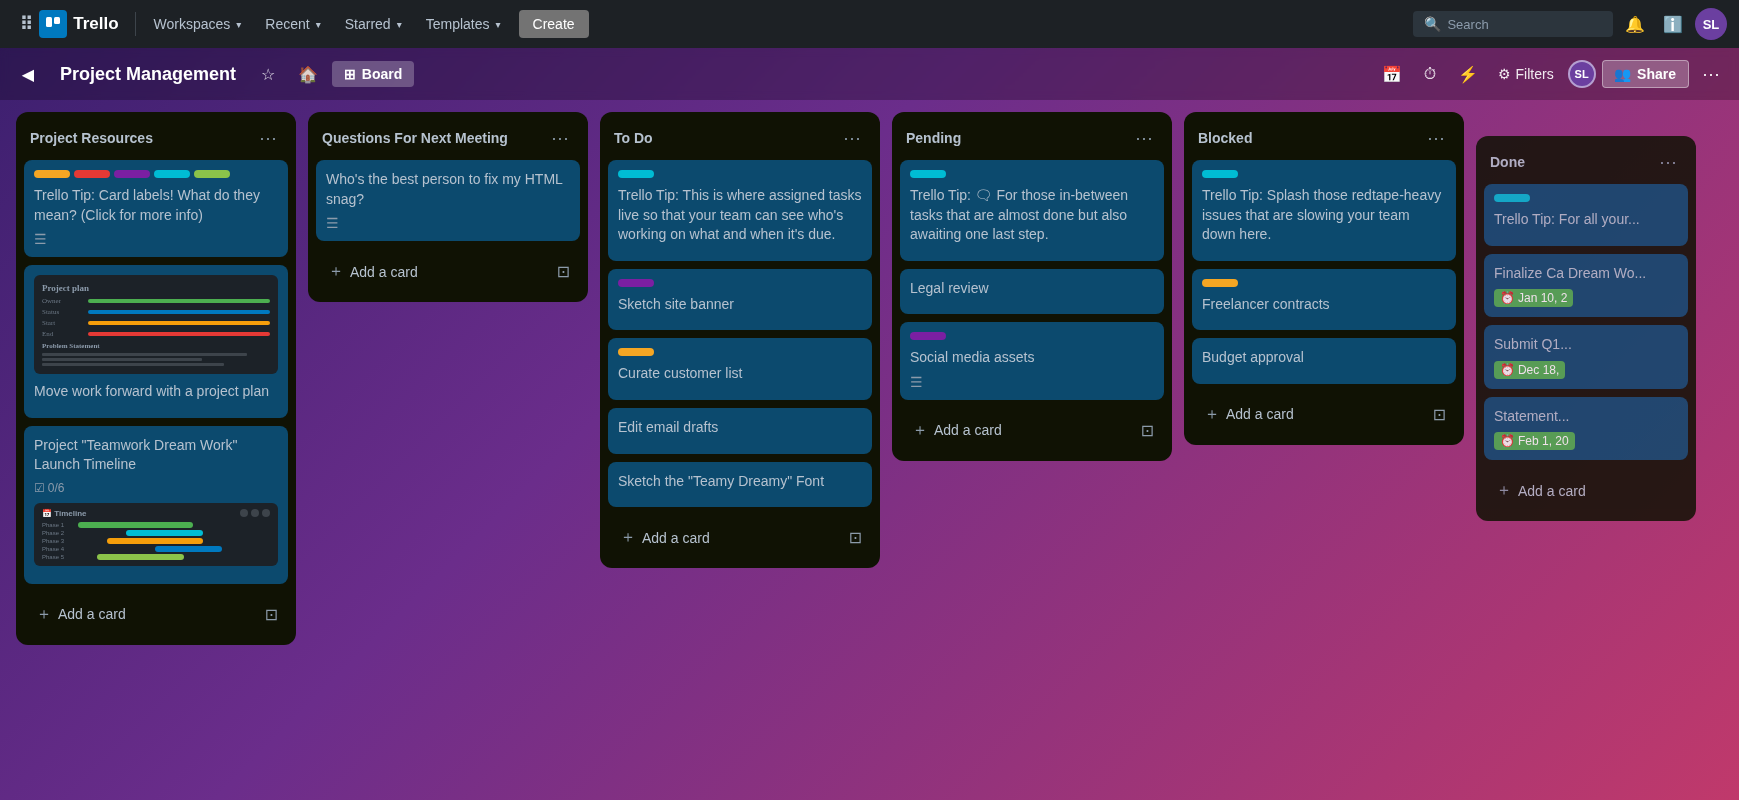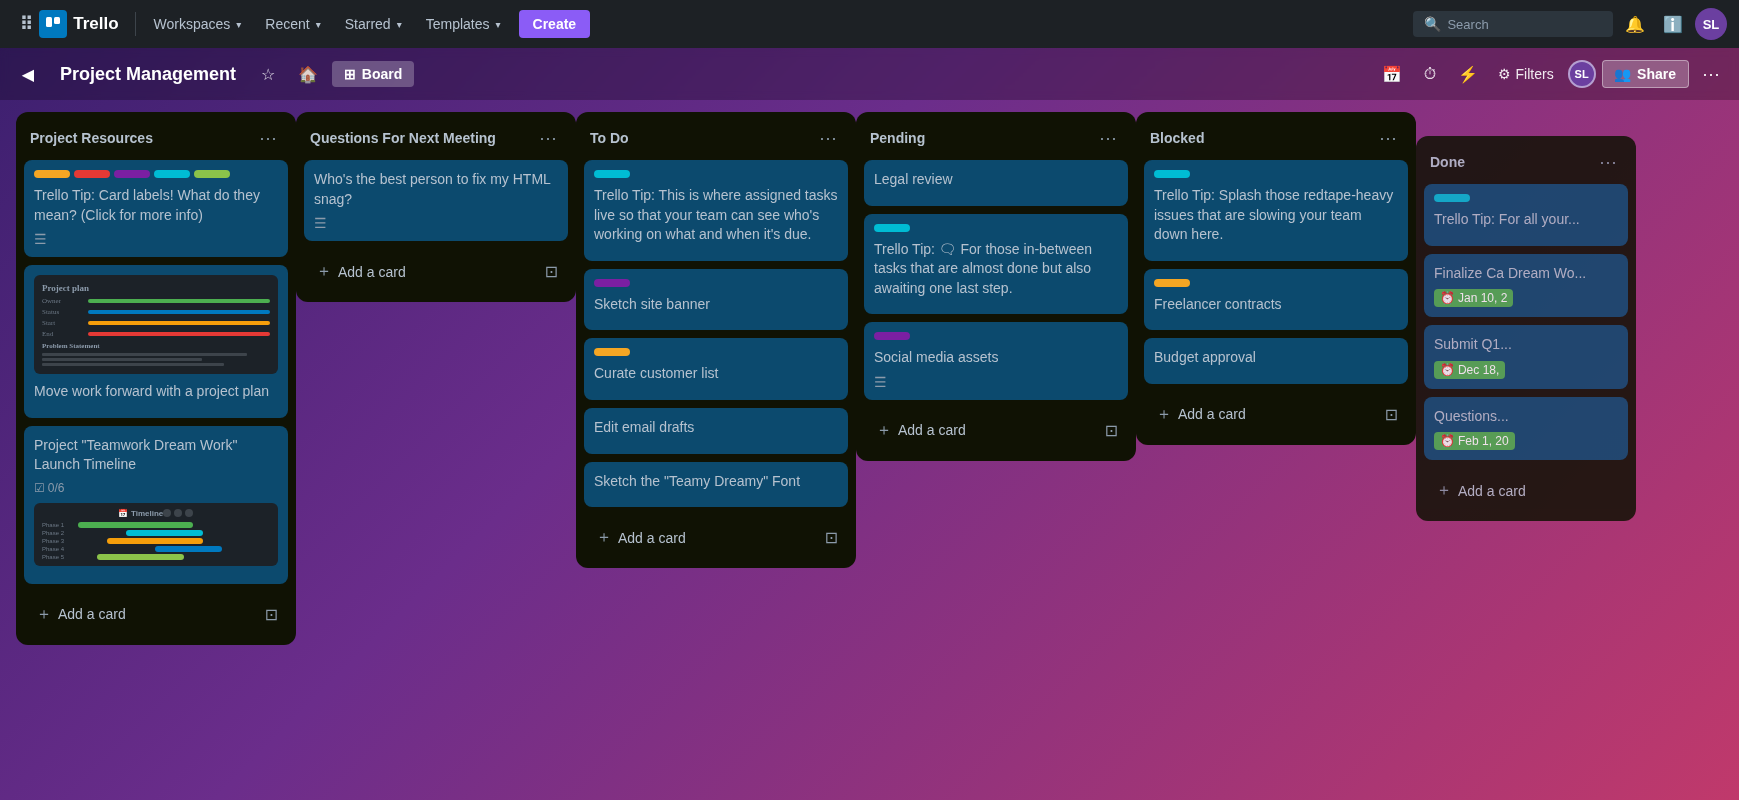--- a/index.html
+++ b/index.html
@@ -7,21 +7,21 @@
 
     
     .topnav {
       display: flex; align-items: center; background: #1d2125; height: 48px;
       padding: 0 12px; gap: 4px; position: relative; z-index: 10;
     }
     .topnav-logo { display: flex; align-items: center; gap: 6px; color: #fff; font-size: 18px; font-weight: 700; padding: 0 8px; cursor: pointer; }
     .topnav-logo-icon { width: 28px; height: 28px; background: #0079bf; border-radius: 4px; display: flex; align-items: center; justify-content: center; color: #fff; font-size: 14px; font-weight: 900; }
     .topnav-divider { width: 1px; height: 24px; background: #3d444b; margin: 0 4px; }
     .topnav-btn { color: #b6c2cf; font-size: 14px; font-weight: 500; padding: 4px 10px; border-radius: 4px; cursor: pointer; border: none; background: transparent; display: flex; align-items: center; gap: 4px; }
-    .topnav-btn-primary { background: #8b5cf6; color: #fff; border-radius: 4px; padding: 6px 14px; font-size: 14px; font-weight: 700; cursor: pointer; border: none; margin-left: 4px; }
+    .topnav-btn-primary { background: #737373; color: #fff; border-radius: 4px; padding: 6px 14px; font-size: 14px; font-weight: 400; cursor: pointer; border: none; margin-left: 4px; }
     .topnav-chevron { font-size: 10px; margin-left: 2px; }
     .topnav-right { margin-left: auto; display: flex; align-items: center; gap: 6px; }
     .search-bar { display: flex; align-items: center; background: #2c353d; border-radius: 4px; padding: 4px 10px; gap: 6px; width: 200px; cursor: pointer; border: 1px solid transparent; }
     .search-bar input { background: transparent; border: none; outline: none; color: #b6c2cf; font-size: 13px; width: 100%; }
     .search-bar input::placeholder { color: #8c9bab; }
     .icon-btn { width: 32px; height: 32px; border-radius: 4px; display: flex; align-items: center; justify-content: center; color: #b6c2cf; cursor: pointer; background: transparent; border: none; font-size: 16px; }
     .avatar { width: 32px; height: 32px; border-radius: 50%; background: #6b3fa0; display: flex; align-items: center; justify-content: center; color: #fff; font-size: 13px; font-weight: 700; cursor: pointer; }
 
     
     .boardbar {
@@ -31,21 +31,21 @@
     .sidebar-toggle { width: 32px; height: 32px; border-radius: 4px; display: flex; align-items: center; justify-content: center; color: #fff; cursor: pointer; background: transparent; border: none; font-size: 16px; }
     .board-title { color: #fff; font-size: 18px; font-weight: 700; padding: 4px 8px; border-radius: 4px; cursor: pointer; }
     .board-icon-btn { width: 32px; height: 32px; border-radius: 4px; display: flex; align-items: center; justify-content: center; color: #fff; cursor: pointer; background: transparent; border: none; font-size: 16px; opacity: 0.85; }
     .board-view-btn { display: flex; align-items: center; gap: 6px; background: rgba(255,255,255,0.25); color: #fff; border-radius: 4px; padding: 5px 12px; font-size: 14px; font-weight: 600; cursor: pointer; border: none; }
     .boardbar-right { margin-left: auto; display: flex; align-items: center; gap: 6px; }
     .filter-btn { display: flex; align-items: center; gap: 5px; color: #fff; background: transparent; border: none; font-size: 14px; font-weight: 500; cursor: pointer; padding: 5px 8px; border-radius: 4px; opacity: 0.9; }
     .share-btn { display: flex; align-items: center; gap: 5px; background: rgba(255,255,255,0.25); color: #fff; border-radius: 4px; padding: 5px 12px; font-size: 14px; font-weight: 600; cursor: pointer; border: 1px solid rgba(255,255,255,0.4); }
     .avatar-sm { width: 28px; height: 28px; border-radius: 50%; background: #6b3fa0; display: flex; align-items: center; justify-content: center; color: #fff; font-size: 11px; font-weight: 700; cursor: pointer; border: 2px solid rgba(255,255,255,0.5); }
 
     
-    .board-content { display: flex; padding: 12px 16px; overflow-x: auto; height: calc(100vh - 100px); align-items: flex-start; }
+    .board-content { display: flex; gap: 12px; padding: 12px 16px; overflow-x: auto; height: calc(100vh - 100px); align-items: flex-start; }
     .board-content::-webkit-scrollbar { height: 8px; }
     .board-content::-webkit-scrollbar-track { background: rgba(0,0,0,0.1); border-radius: 4px; }
     .board-content::-webkit-scrollbar-thumb { background: rgba(0,0,0,0.3); border-radius: 4px; }
 
     
     .column { background: #101204; border-radius: 12px; min-width: 280px; max-width: 280px; display: flex; flex-direction: column; max-height: calc(100vh - 120px); }
     .column-header { display: flex; align-items: center; justify-content: space-between; padding: 12px 14px 8px; }
     .column-title { color: #b6c2cf; font-size: 14px; font-weight: 700; flex: 1; }
     .column-menu-btn { width: 28px; height: 28px; border-radius: 4px; display: flex; align-items: center; justify-content: center; color: #8c9bab; cursor: pointer; background: transparent; border: none; font-size: 18px; line-height: 1; }
     .column-cards { display: flex; flex-direction: column; gap: 8px; padding: 0 8px; overflow-y: auto; flex: 1; }
@@ -75,21 +75,21 @@
     .thumb-row { display: flex; gap: 6px; align-items: center; }
     .thumb-label { color: #6b7784; font-size: 7px; width: 40px; }
     .thumb-bar { height: 4px; border-radius: 2px; flex: 1; }
     .thumb-section { margin-top: 4px; }
     .thumb-section-title { color: #8c9bab; font-size: 7px; font-weight: 600; margin-bottom: 3px; }
     .thumb-lines { display: flex; flex-direction: column; gap: 2px; margin-top: 3px; }
     .thumb-line { height: 3px; border-radius: 1px; background: #3d444b; }
 
     
     .timeline-thumb { padding: 6px 8px; }
-    .tl-header { display: flex; justify-content: center; margin-bottom: 4px; }
+    .tl-header { display: flex; justify-content: space-between; margin-bottom: 4px; }
     .tl-title { color: #8c9bab; font-size: 8px; font-weight: 600; }
     .tl-icons { display: flex; gap: 3px; }
     .tl-icon { width: 8px; height: 8px; border-radius: 50%; background: #3d444b; }
     .tl-rows { display: flex; flex-direction: column; gap: 2px; }
     .tl-row { display: flex; align-items: center; gap: 4px; }
     .tl-row-label { color: #6b7784; font-size: 6px; width: 32px; }
     .tl-row-bar-area { flex: 1; position: relative; height: 6px; }
     .tl-bar { height: 6px; border-radius: 3px; position: absolute; }
 
     .done-column { opacity: 0.85; margin-top: 24px; }
@@ -353,27 +353,27 @@
     </div>
   </div>
 
   <div class="column">
     <div class="column-header">
       <span class="column-title">Pending</span>
       <button class="column-menu-btn">···</button>
     </div>
     <div class="column-cards">
       <div class="card">
+        <div class="card-labels">
+          <span class="label" style="background:#00bcd4;width:36px;"></span>
+        </div>
+        <div class="card-title">Trello Tip: 🗨 For those in-between tasks that are almost done but also awaiting one last step.</div>
+      </div>
+      <div class="card">
         <div class="card-title">Legal review</div>
-      </div>
-      <div class="card">
-        <div class="card-labels">
-          <span class="label" style="background:#00bcd4;width:36px;"></span>
-        </div>
-        <div class="card-title">Trello Tip: 🗨 For those in-between tasks that are almost done but also awaiting one last step.</div>
       </div>
       <div class="card">
         <div class="card-labels">
           <span class="label" style="background:#7b1fa2;width:36px;"></span>
         </div>
         <div class="card-title">Social media assets</div>
         <div class="card-meta">
           <span class="card-desc-icon">☰</span>
         </div>
       </div>
@@ -446,21 +446,21 @@
       <div class="card">
         <div class="card-title">Submit Q1...</div>
         <div class="card-meta">
           <span class="card-meta-item due-green">
             <span>⏰</span>
             <span>Dec 18,</span>
           </span>
         </div>
       </div>
       <div class="card">
-        <div class="card-title">Questions...</div>
+        <div class="card-title">Statement...</div>
         <div class="card-meta">
           <span class="card-meta-item due-green">
             <span>⏰</span>
             <span>Feb 1, 20</span>
           </span>
         </div>
       </div>
     </div>
     <div class="column-footer">
       <div class="add-card-row">

